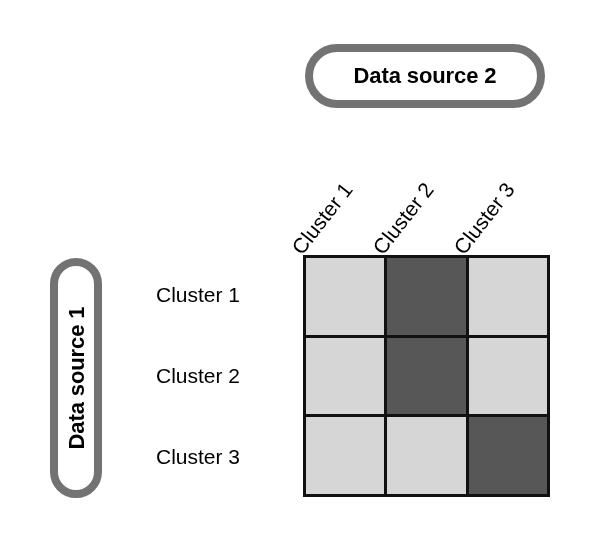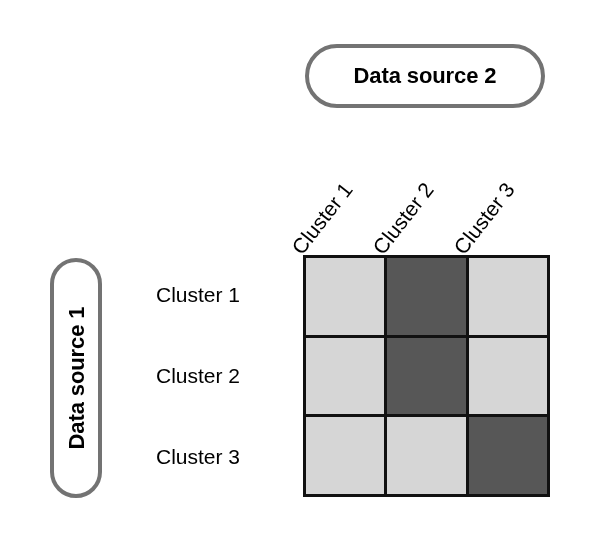--- a/index.html
+++ b/index.html
@@ -16,21 +16,21 @@
     height: 551px;
     background: #ffffff;
     overflow: hidden;
   }
 
   
   .pill {
     position: absolute;
     box-sizing: border-box;
     background: #ffffff;
-    border: 4px solid #737373;
+    border: 8px solid #737373;
     display: flex;
     align-items: center;
     justify-content: center;
   }
   .pill-label {
     font-weight: bold;
     color: #000000;
     white-space: nowrap;
     letter-spacing: -0.1px;
   }

